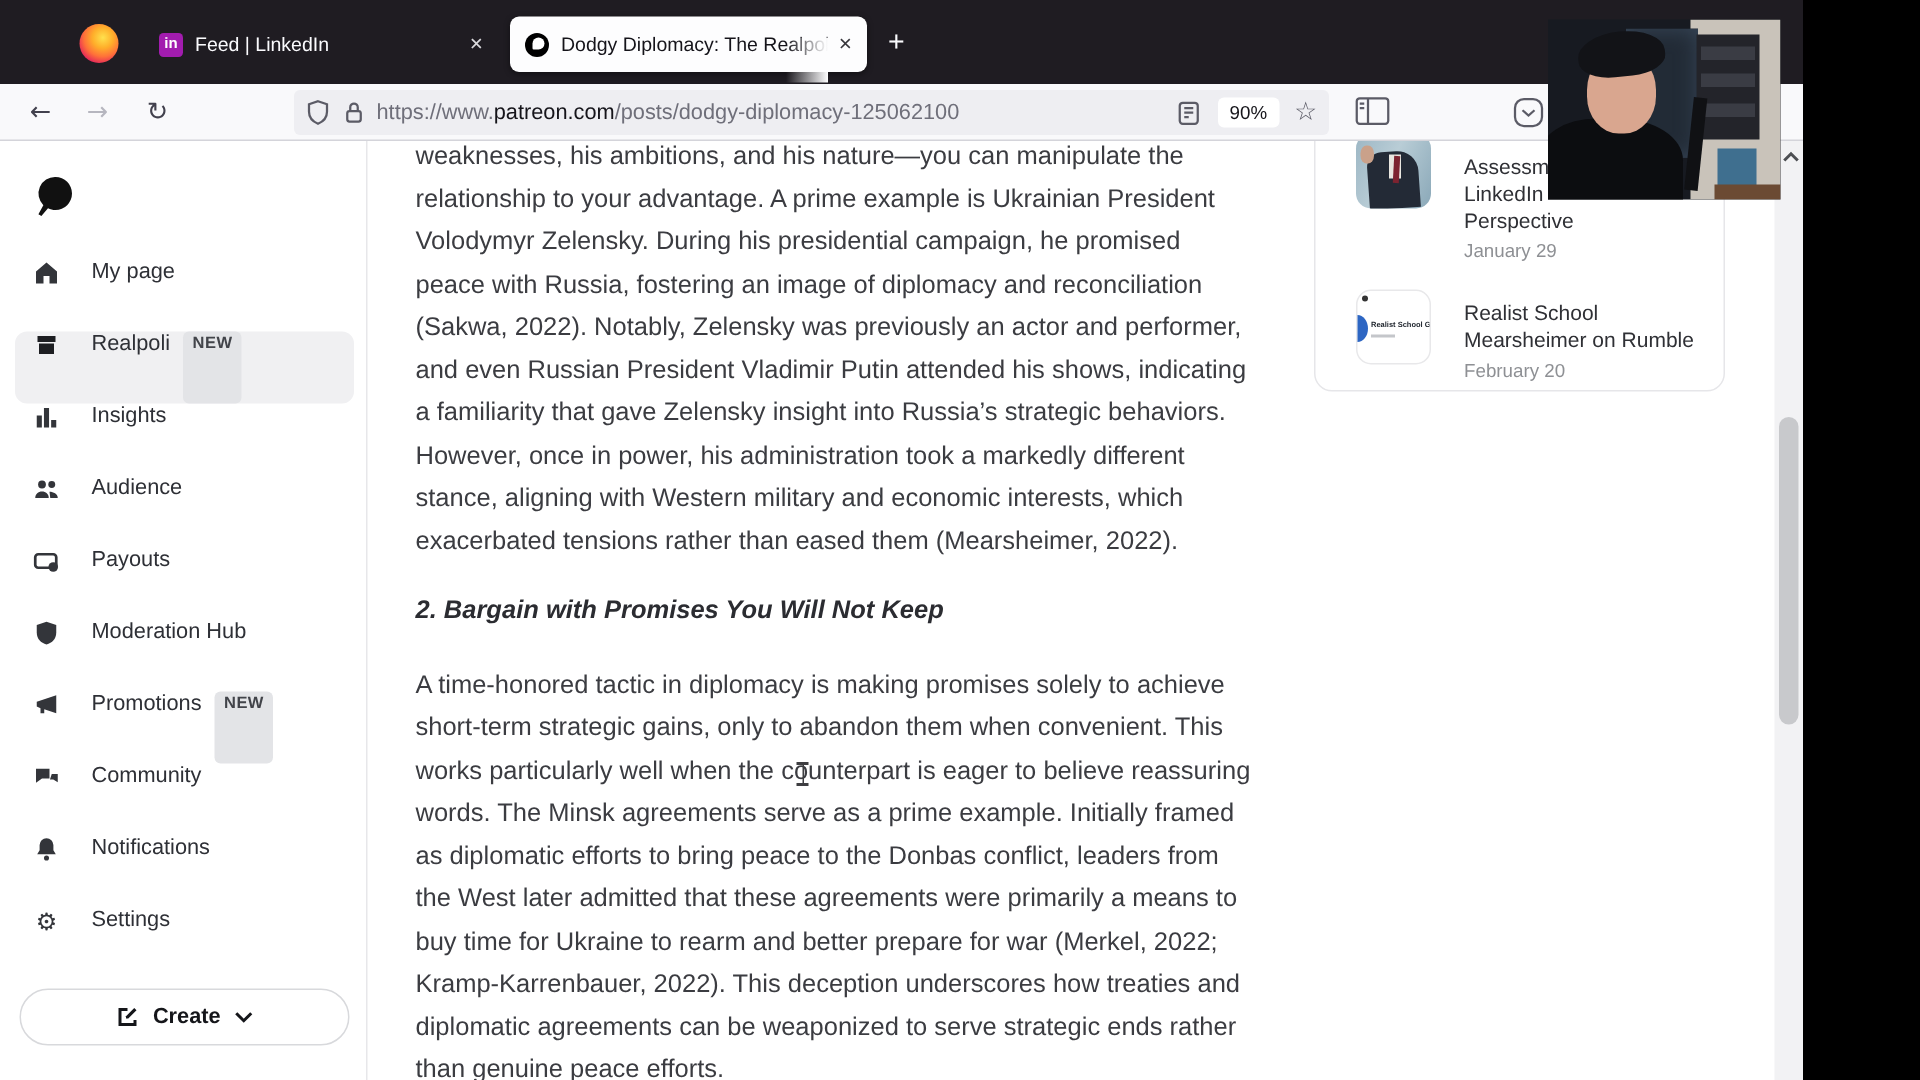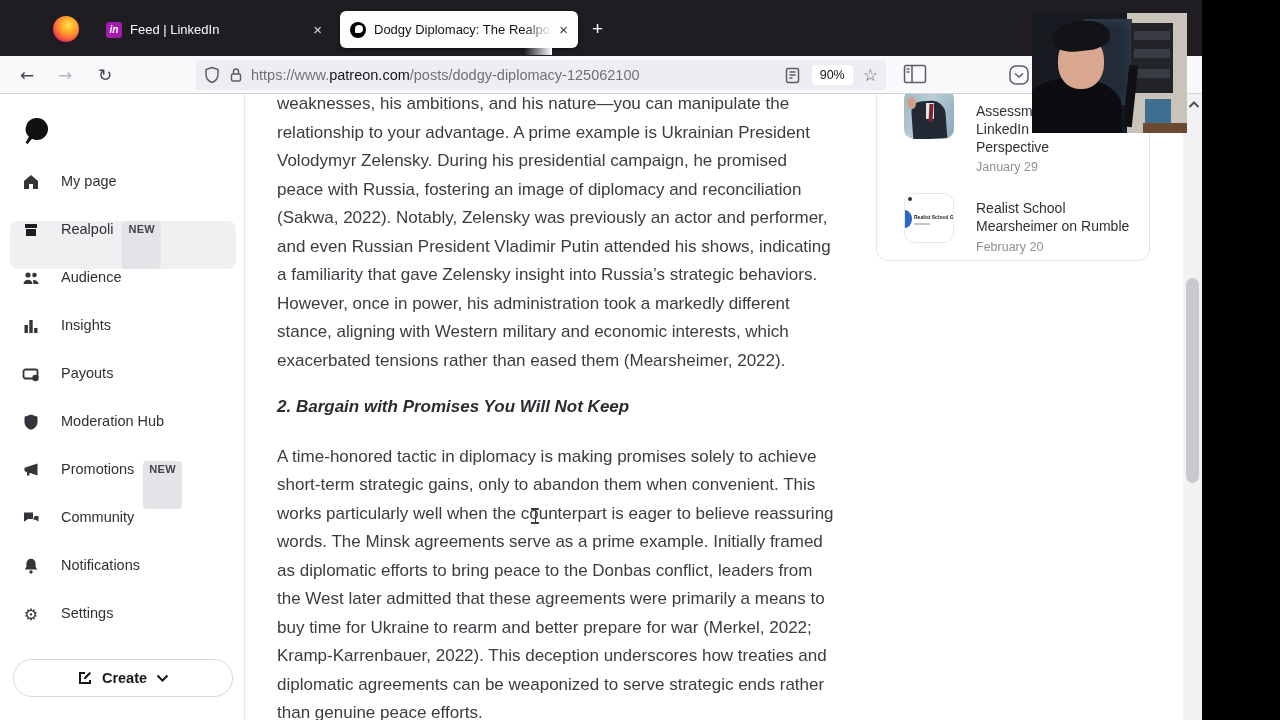--- a/index.html
+++ b/index.html
@@ -12,21 +12,21 @@
   .ff-logo { position:absolute; left:53px; top:16px; width:26px; height:26px; border-radius:50%;
     background:radial-gradient(circle at 60% 35%, #ffe14d 0%, #ffae2a 30%, #ff7139 55%, #e3245b 78%, #7a2ccc 100%); }
   .tab { position:absolute; top:11px; height:37px; border-radius:6px; display:flex; align-items:center; padding:0 10px; }
   .tab.inactive { left:96px; width:236px; color:#fbfbfe; }
   .tab.active { left:340px; width:238px; background:#fdfdfe; color:#15141a; box-shadow:0 1px 4px rgba(0,0,0,.45); }
   .tab-title { font-size:13px; margin-left:8px; white-space:nowrap; overflow:hidden; flex:1; position:relative; }
   .tab-fade { position:absolute; right:26px; top:14px; width:28px; height:30px;
               background:linear-gradient(90deg, rgba(253,253,254,0), #fdfdfe); }
   .tab-close { font-size:15px; margin-left:6px; color:inherit; opacity:.85; cursor:default; }
   .favicon-li { width:16px; height:16px; background:#a21caf; border-radius:3px; color:#fff;
-                font-size:10px; font-weight:bold; display:flex; align-items:center; justify-content:center; flex:0 0 16px;font-style:italic;}
+                font-size:10px; font-weight:bold; display:flex; align-items:center; justify-content:center; flex:0 0 16px;}
   .favicon-pat { width:16px; height:16px; background:#000; border-radius:8px; position:relative; flex:0 0 16px;}
   .favicon-pat:before { content:""; position:absolute; left:5px; top:3px; width:8px; height:8px;
                 background:#fff; border-radius:50% 50% 50% 10%; }
   .newtab { position:absolute; left:592px; top:18px; color:#fbfbfe; font-size:19px; }
 
   
   .navbar { position:absolute; left:0; top:56px; width:100%; height:38px; background:#f9f9fb;
             border-bottom:1px solid #d4d4da; }
   .nav-ic { position:absolute; top:6px; width:26px; height:26px; display:flex; align-items:center;
             justify-content:center; color:#42414d; font-size:17px; font-family:"DejaVu Sans",sans-serif; }
@@ -181,34 +181,34 @@
         <div class="nav-item active">
           <svg width="18" height="18" viewBox="0 0 18 18" fill="#1d1e22">
               <path d="M3 3h12v4H3z"></path>
               <path d="M4 8h10v7H4z"></path>
             </svg>
           <span>Realpoli</span>
           <span class="badge">NEW</span>
         </div>
         <div class="nav-item">
           <svg width="18" height="18" viewBox="0 0 18 18" fill="#33353a">
+              <rect x="2.5" y="8" width="3.4" height="8"></rect>
+              <rect x="7.3" y="3" width="3.4" height="13"></rect>
+              <rect x="12.1" y="11" width="3.4" height="5"></rect>
+            </svg>
+          <span>Insights</span>
+        </div>
+        <div class="nav-item">
+          <svg width="18" height="18" viewBox="0 0 18 18" fill="#33353a">
               <circle cx="6" cy="6" r="2.6"></circle>
               <circle cx="12.5" cy="6" r="2.3"></circle>
               <path d="M1.5 15c0-2.6 2-4.3 4.5-4.3S10.5 12.4 10.5 15z"></path>
               <path d="M11 10.9c2.6 0 5.5 1.5 5.5 4.1h-5z"></path>
             </svg>
           <span>Audience</span>
-        </div>
-        <div class="nav-item">
-          <svg width="18" height="18" viewBox="0 0 18 18" fill="#33353a">
-              <rect x="2.5" y="8" width="3.4" height="8"></rect>
-              <rect x="7.3" y="3" width="3.4" height="13"></rect>
-              <rect x="12.1" y="11" width="3.4" height="5"></rect>
-            </svg>
-          <span>Insights</span>
         </div>
         <div class="nav-item">
           <svg width="18" height="18" viewBox="0 0 18 18">
               <rect x="1.5" y="4.5" width="14" height="9" rx="2" fill="none" stroke="#33353a" stroke-width="1.8"></rect>
               <circle cx="13.5" cy="13" r="3.2" fill="#33353a"></circle>
             </svg>
           <span>Payouts</span>
         </div>
         <div class="nav-item">
           <svg width="18" height="18" viewBox="0 0 18 18" fill="#33353a">

